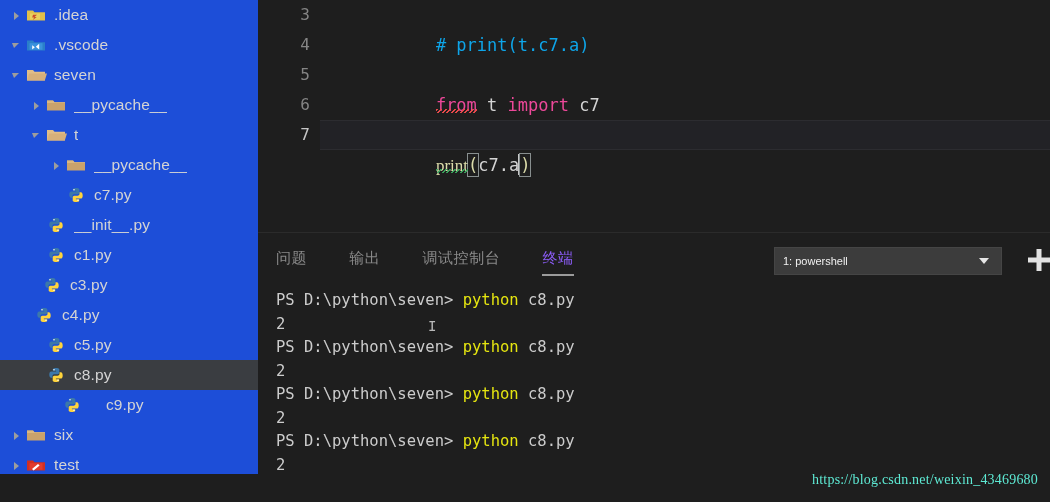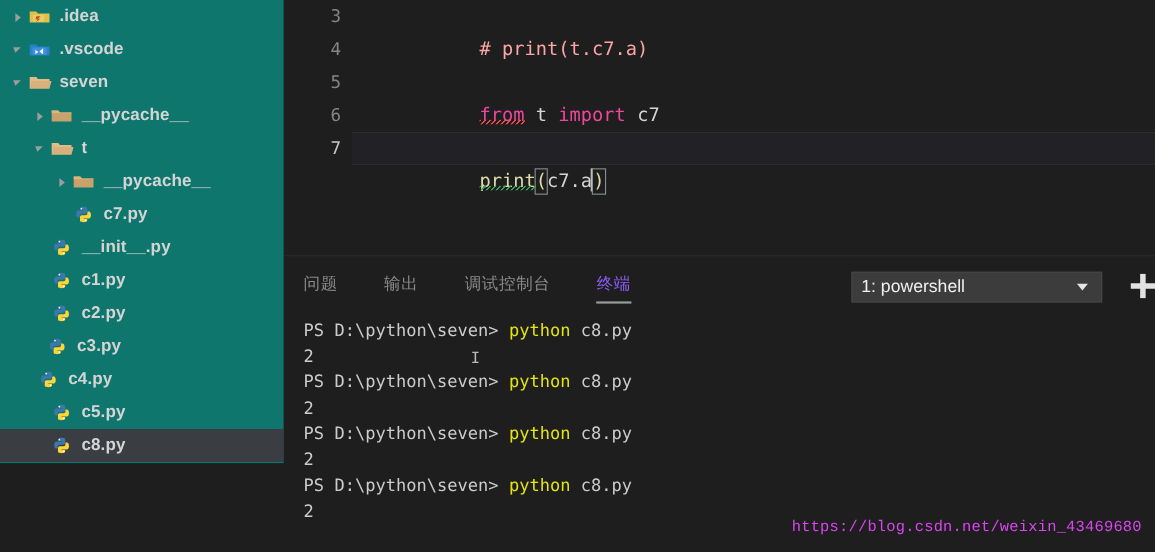--- a/index.html
+++ b/index.html
@@ -10,26 +10,25 @@
     color:#cccccc;
     overflow:hidden;
     position:relative;
   }
 
   
   #app{ position:absolute; inset:0; display:flex; }
 
   
   #sidebar{
-    width:258px; height:421px;
-    background:#0f766e;
+    width:258px; height:474px;
+    background:#1d4ed8;
     position:relative;
     overflow:hidden;
     flex:0 0 258px;
-    font-weight:bold;
   }
   .tree-row{
     height:30px;
     display:flex;
     align-items:center;
     font-size:15.5px;
     color:#d4d4d4;
     position:relative;
     white-space:nowrap;
     letter-spacing:.1px;
@@ -77,37 +76,37 @@
   .gline{ height:30px; line-height:30px; padding-right:10px; }
   .gline.active{ color:#c6c6c6; }
 
   #code{
     position:absolute; left:62px; top:0; right:0; height:232px;
     font-family:"DejaVu Sans Mono", monospace;
     font-size:17px;
   }
   .cline{ height:30px; line-height:30px; padding-left:34px; position:relative; white-space:pre; }
   .cline.current{ background:#222226; box-shadow:inset 0 1px 0 #2c2c30, inset 0 -1px 0 #2c2c30; }
-  .tok-comment{ color:#fca5a5; }
+  .tok-comment{ color:#0ea5e9; }
   .tok-kw{ color:#ec4899; }
   .tok-plain{ color:#d4d4d4; }
   .tok-fn{ color:#dcdcaa; }
   .tok-paren{ color:#dcdcaa; }
 
   .squiggle-red{
     position:relative;
   }
   .squiggle-red::after{
     content:"";
     position:absolute; left:0; right:0; bottom:2px; height:4px;
     background:
       repeating-linear-gradient(135deg,#f14c4c 0 1.6px, transparent 1.6px 3.2px);
     opacity:.95;
   }
-  .squiggle-green{ position:relative; }
+  .squiggle-green{ position:relative;font-family:Liberation Serif, serif; }
   .squiggle-green::after{
     content:"";
     position:absolute; left:0; right:0; bottom:2px; height:4px;
     background:
       repeating-linear-gradient(135deg,#3ba55d 0 1.6px, transparent 1.6px 3.2px);
     opacity:.95;
   }
   .bracket-box{
     outline:1px solid #888f8f;
     padding:1px 0;
@@ -148,21 +147,21 @@
     background:#9b9b9b;
   }
   #term-select{
     position:absolute;
     left:516px; top:14px;
     width:228px; height:28px;
     background:#3c3c3c;
     border:1px solid #454545;
     display:flex; align-items:center;
     padding:0 8px;
-    font-size:16px;
+    font-size:11px;
     color:#f0f0f0;
   }
   #term-select .sel-label{ flex:1 1 auto; }
   .chev{
     width:0;height:0;
     border-left:5px solid transparent;
     border-right:5px solid transparent;
     border-top:6px solid #e6e6e6;
     margin-right:4px;
   }
@@ -194,22 +193,22 @@
     color:#b9b9b9;
     font-family:"DejaVu Sans Mono", monospace;
     font-size:14px;
   }
 
   
   #watermark{
     position:absolute;
     right:12px; bottom:14px;
     font-size:14px;
-    color:#d946ef;
-    font-family:Liberation Mono, monospace;
+    color:#5eead4;
+    font-family:Liberation Serif, serif;
     letter-spacing:.2px;
   }
 </style>
 </head>
 <body>
 
 <div id="app">
 
   <div id="sidebar">
     <div id="tree">
@@ -303,32 +302,20 @@
           <span class="twisty "></span>
           <span class="ficon">
             <svg width="22" height="18" viewBox="0 0 22 18">
               <path d="M11 2c-3 0-3.2 1.3-3.2 1.3v1.5h3.3v.6H6.5S4.3 5.1 4.3 8.5s1.9 3.3 1.9 3.3h1.3v-1.6s-.1-1.9 1.8-1.9h3.2s1.8 0 1.8-1.7V3.5S14.5 2 11 2z" fill="#3c78aa"></path>
               <circle cx="9" cy="3.7" r=".75" fill="#ffffff"></circle>
               <path d="M11 16c3 0 3.2-1.3 3.2-1.3v-1.5h-3.3v-.6h4.6s2.2.3 2.2-3.1-1.9-3.3-1.9-3.3h-1.3v1.6s.1 1.9-1.8 1.9H9.5s-1.8 0-1.8 1.7v3.1S7.5 16 11 16z" fill="#ffd43b"></path>
               <circle cx="13" cy="14.3" r=".75" fill="#ffffff"></circle>
             </svg>
           </span>
           <span class="tree-label">c1.py</span>
-        </div>
-        <div class="tree-row" style="padding-left: 30px;">
-          <span class="twisty "></span>
-          <span class="ficon">
-            <svg width="22" height="18" viewBox="0 0 22 18">
-              <path d="M11 2c-3 0-3.2 1.3-3.2 1.3v1.5h3.3v.6H6.5S4.3 5.1 4.3 8.5s1.9 3.3 1.9 3.3h1.3v-1.6s-.1-1.9 1.8-1.9h3.2s1.8 0 1.8-1.7V3.5S14.5 2 11 2z" fill="#3c78aa"></path>
-              <circle cx="9" cy="3.7" r=".75" fill="#ffffff"></circle>
-              <path d="M11 16c3 0 3.2-1.3 3.2-1.3v-1.5h-3.3v-.6h4.6s2.2.3 2.2-3.1-1.9-3.3-1.9-3.3h-1.3v1.6s.1 1.9-1.8 1.9H9.5s-1.8 0-1.8 1.7v3.1S7.5 16 11 16z" fill="#ffd43b"></path>
-              <circle cx="13" cy="14.3" r=".75" fill="#ffffff"></circle>
-            </svg>
-          </span>
-          <span class="tree-label">c2.py</span>
         </div>
         <div class="tree-row" style="padding-left: 26px;">
           <span class="twisty "></span>
           <span class="ficon">
             <svg width="22" height="18" viewBox="0 0 22 18">
               <path d="M11 2c-3 0-3.2 1.3-3.2 1.3v1.5h3.3v.6H6.5S4.3 5.1 4.3 8.5s1.9 3.3 1.9 3.3h1.3v-1.6s-.1-1.9 1.8-1.9h3.2s1.8 0 1.8-1.7V3.5S14.5 2 11 2z" fill="#3c78aa"></path>
               <circle cx="9" cy="3.7" r=".75" fill="#ffffff"></circle>
               <path d="M11 16c3 0 3.2-1.3 3.2-1.3v-1.5h-3.3v-.6h4.6s2.2.3 2.2-3.1-1.9-3.3-1.9-3.3h-1.3v1.6s.1 1.9-1.8 1.9H9.5s-1.8 0-1.8 1.7v3.1S7.5 16 11 16z" fill="#ffd43b"></path>
               <circle cx="13" cy="14.3" r=".75" fill="#ffffff"></circle>
             </svg>

